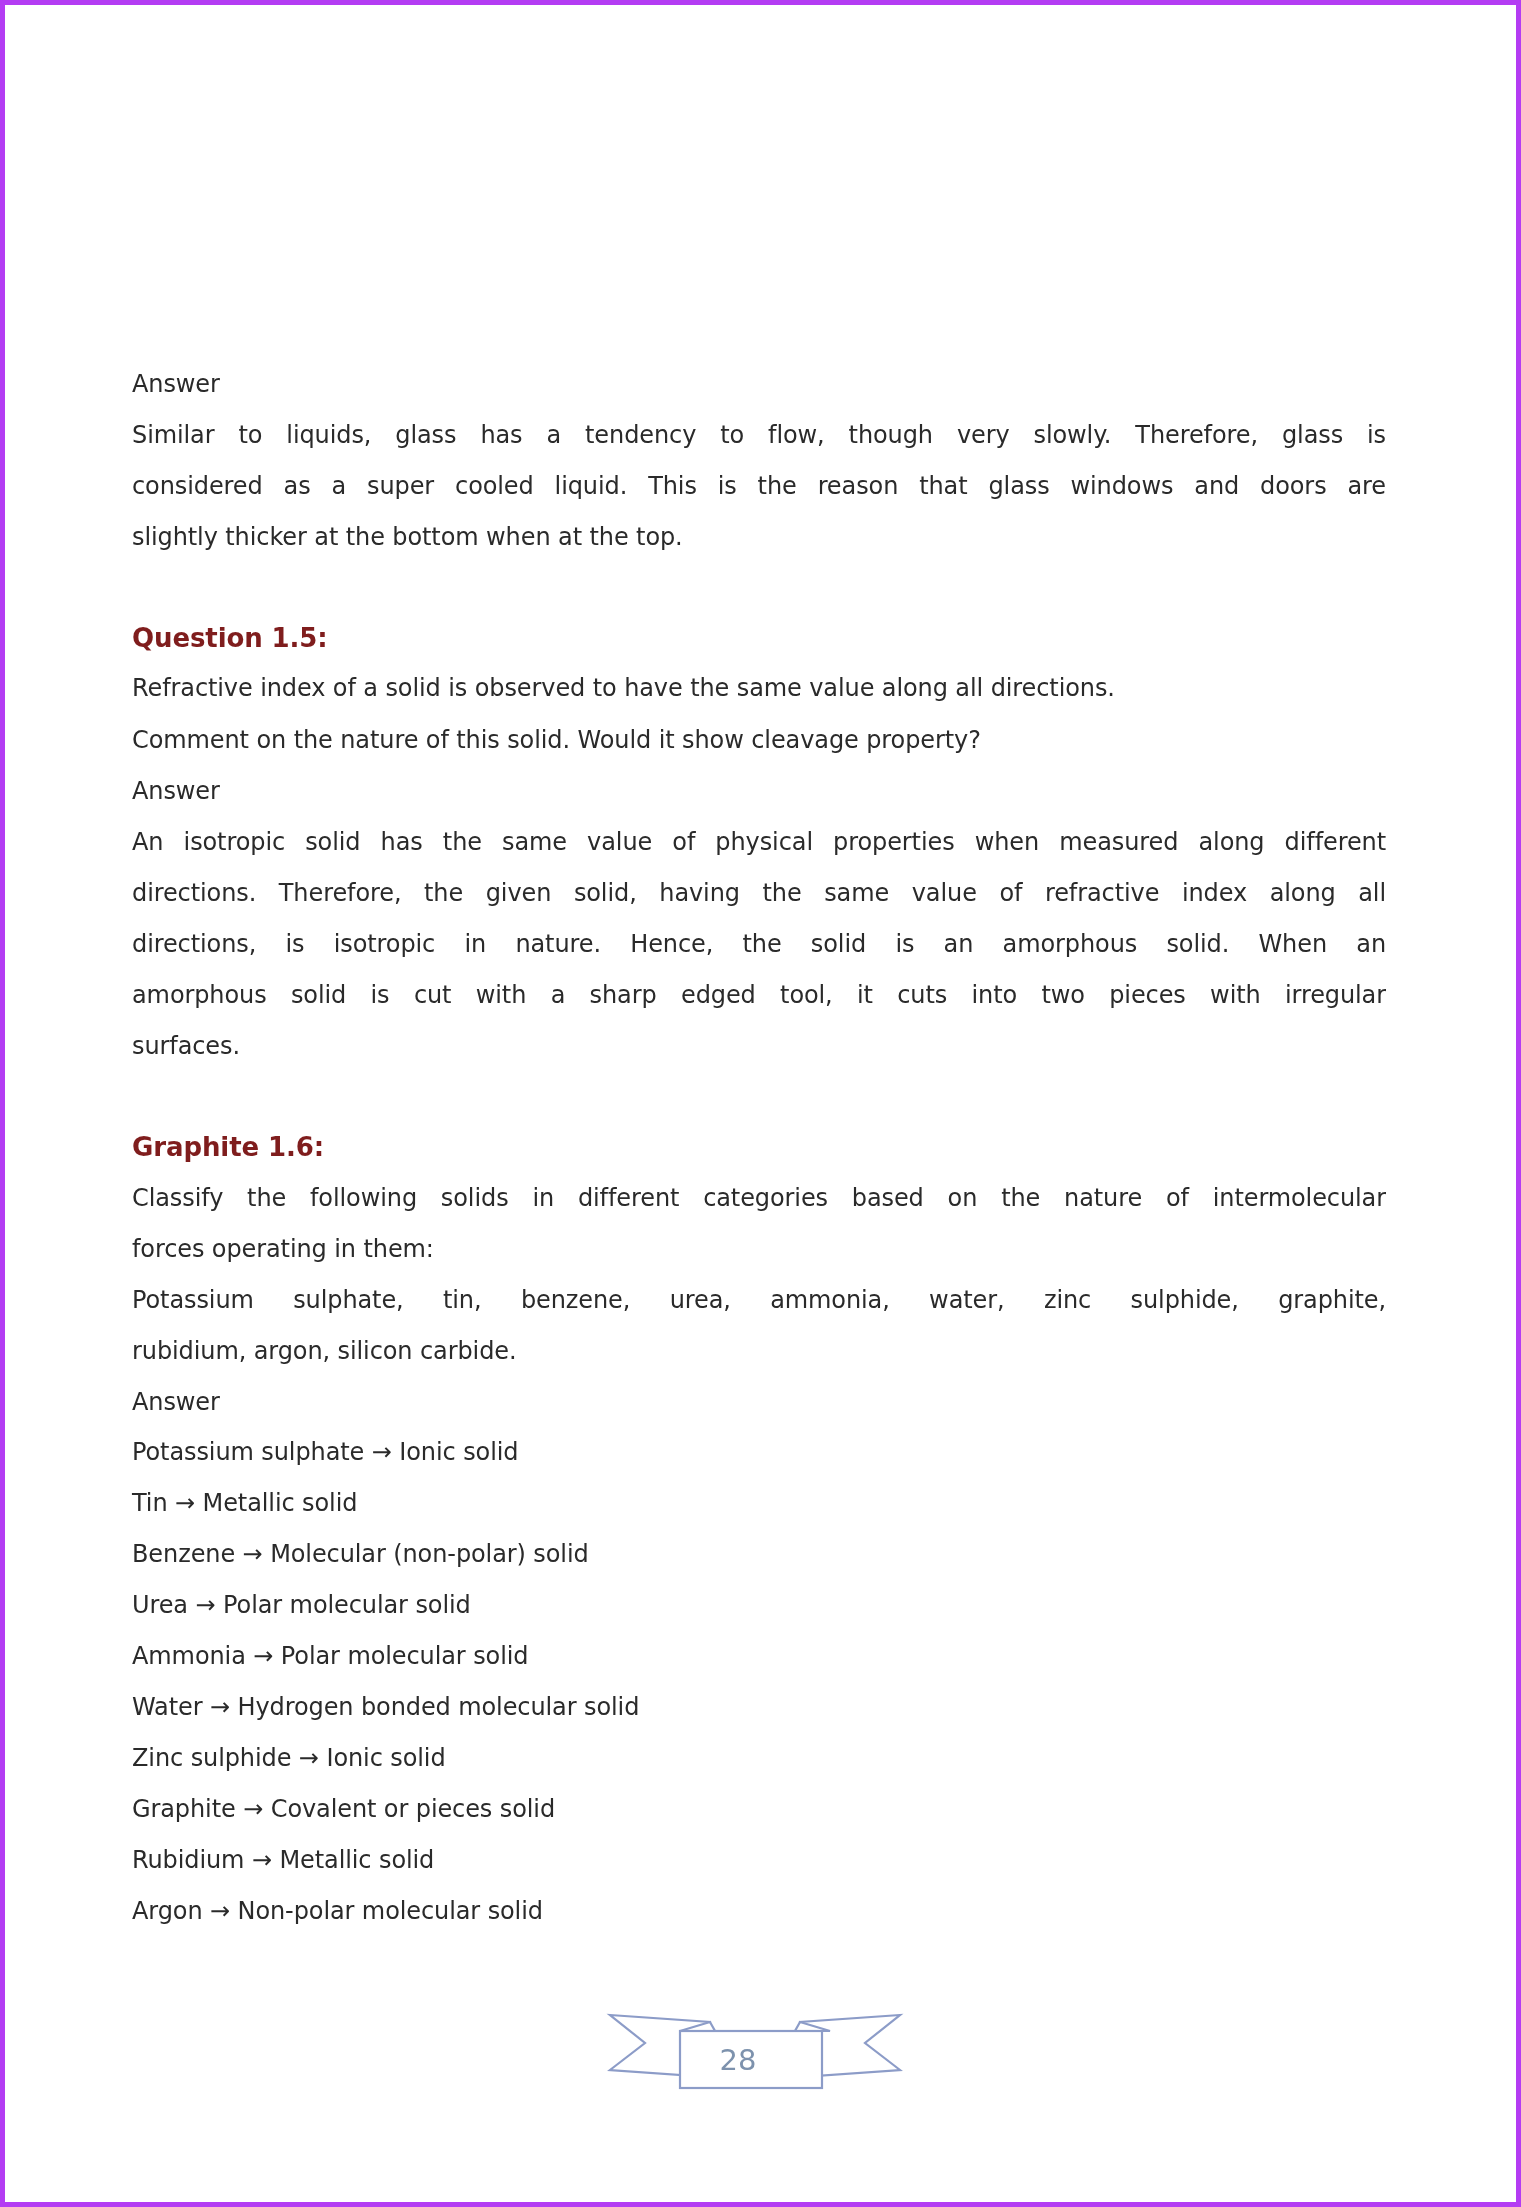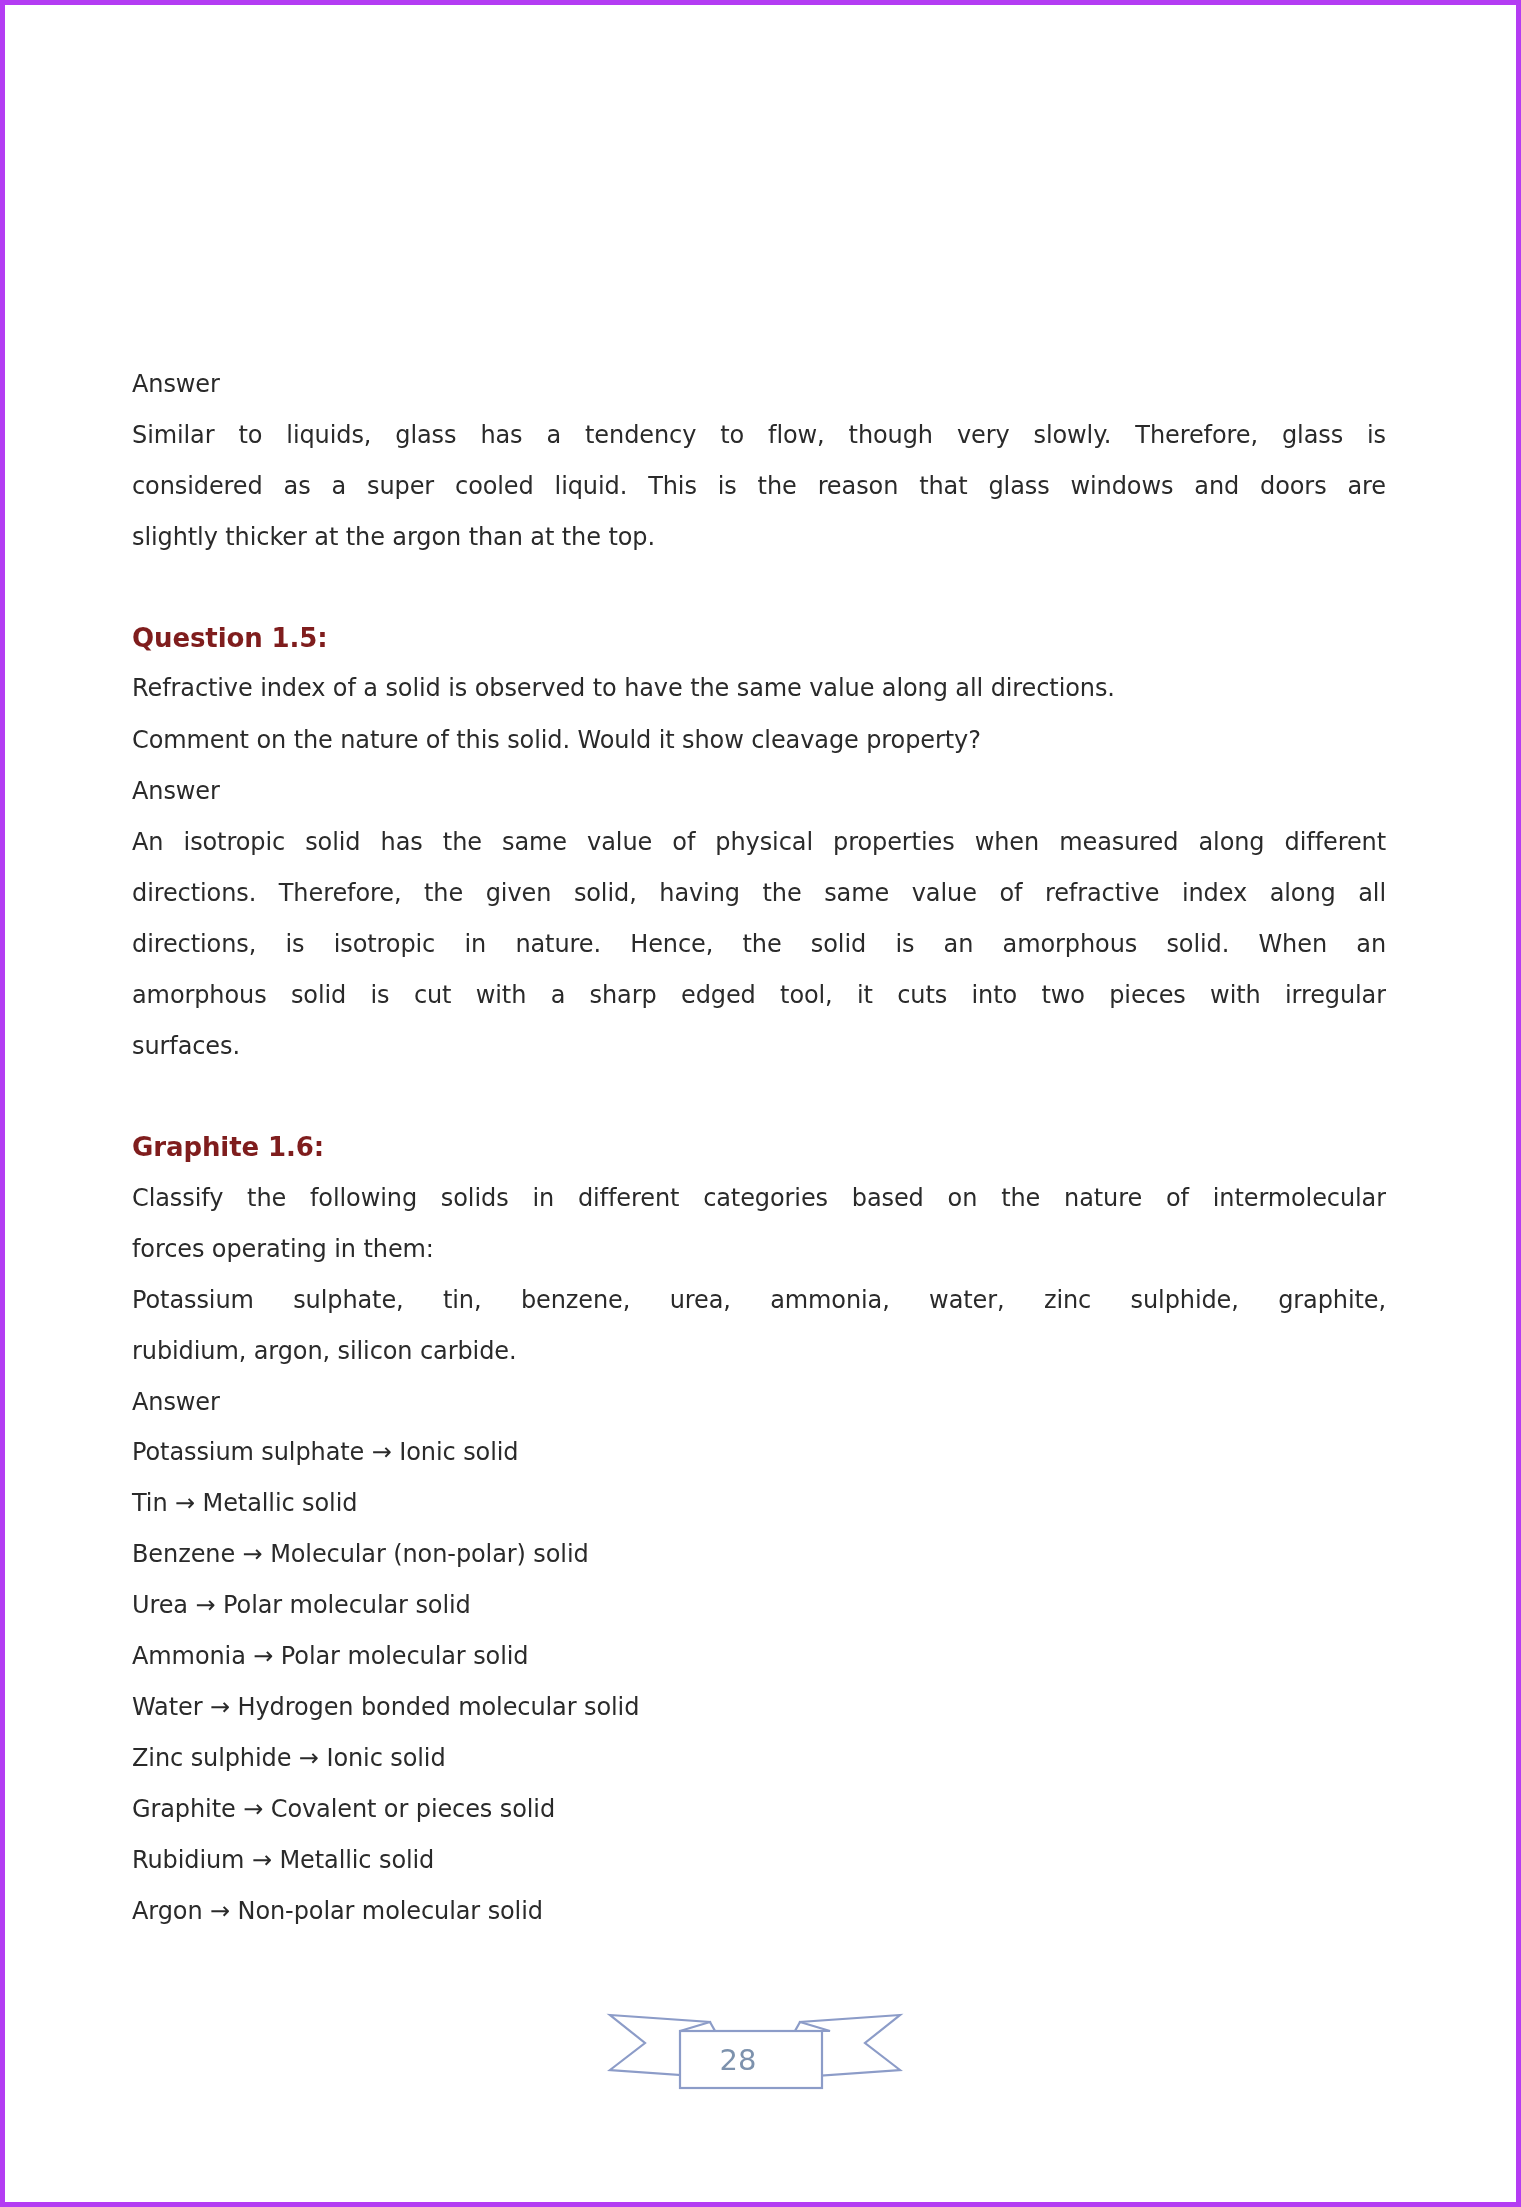--- a/index.html
+++ b/index.html
@@ -26,21 +26,21 @@
   }
 </style>
 </head>
 <body>
 
 <div class="page-border"></div>
 
 <div class="line" style="top:367px">Answer</div>
 <div class="line just" style="top:418px">Similar to liquids, glass has a tendency to flow, though very slowly. Therefore, glass is</div>
 <div class="line just" style="top:469px">considered as a super cooled liquid. This is the reason that glass windows and doors are</div>
-<div class="line" style="top:520px">slightly thicker at the argon than at the top.</div>
+<div class="line" style="top:520px">slightly thicker at the bottom when at the top.</div>
 
 <div class="line heading" style="top:621px">Question 1.5:</div>
 <div class="line" style="top:671px">Refractive index of a solid is observed to have the same value along all directions.</div>
 <div class="line" style="top:723px">Comment on the nature of this solid. Would it show cleavage property?</div>
 <div class="line" style="top:774px">Answer</div>
 <div class="line just" style="top:825px">An isotropic solid has the same value of physical properties when measured along different</div>
 <div class="line just" style="top:876px">directions. Therefore, the given solid, having the same value of refractive index along all</div>
 <div class="line just" style="top:927px">directions, is isotropic in nature. Hence, the solid is an amorphous solid. When an</div>
 <div class="line just" style="top:978px">amorphous solid is cut with a sharp edged tool, it cuts into two pieces with irregular</div>
 <div class="line" style="top:1029px">surfaces.</div>

